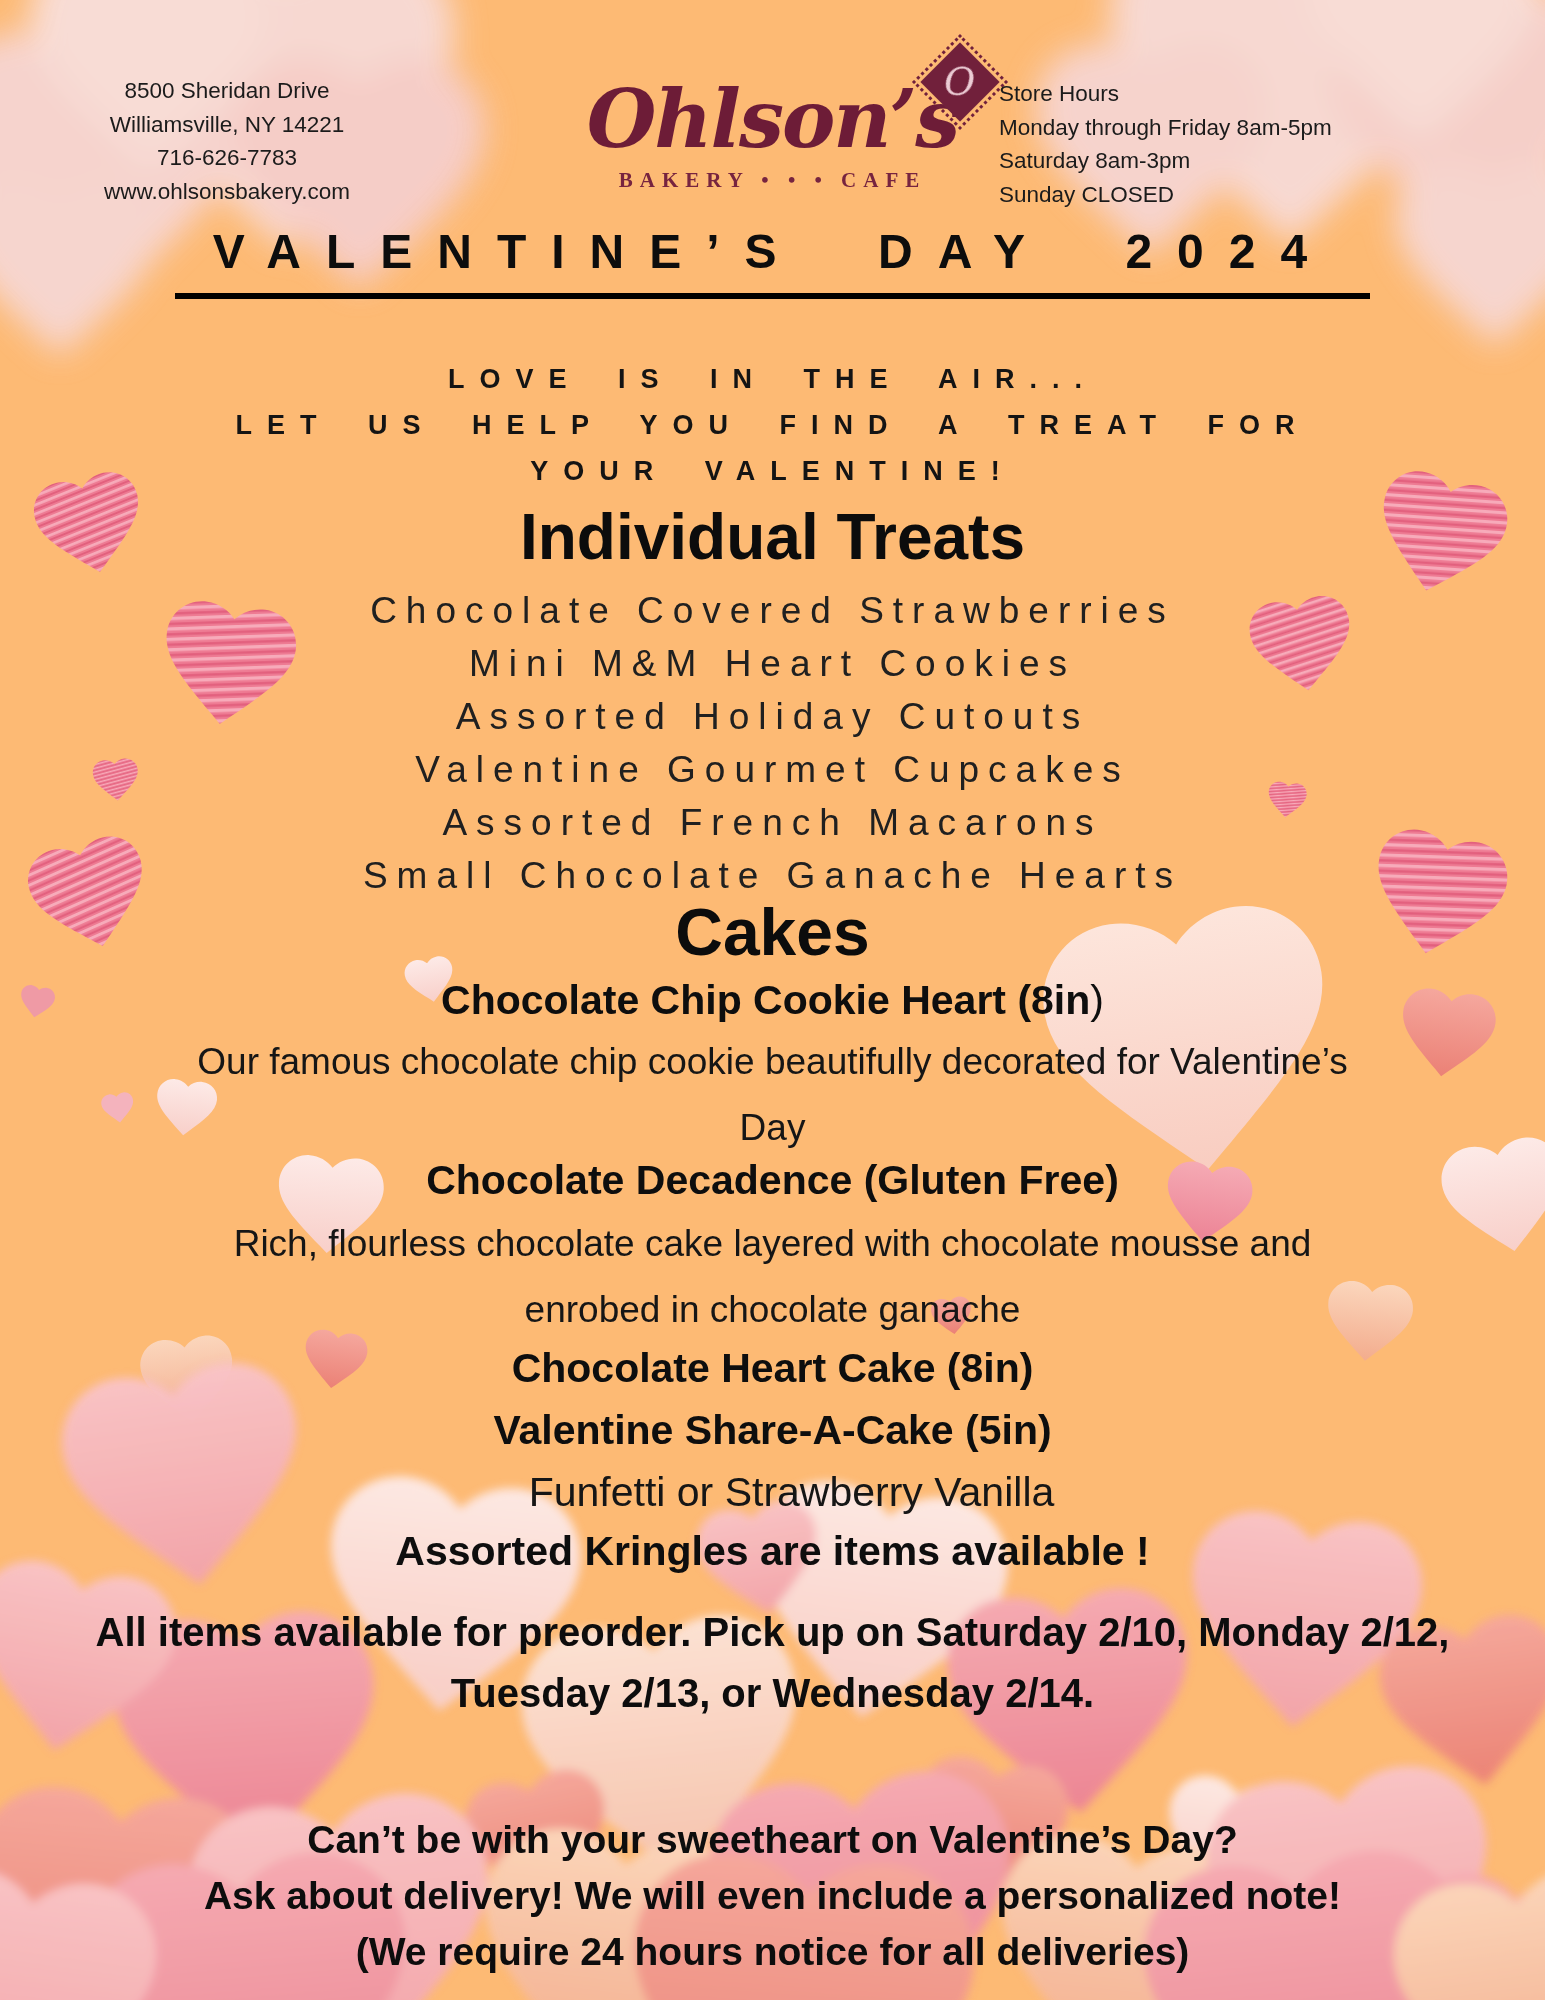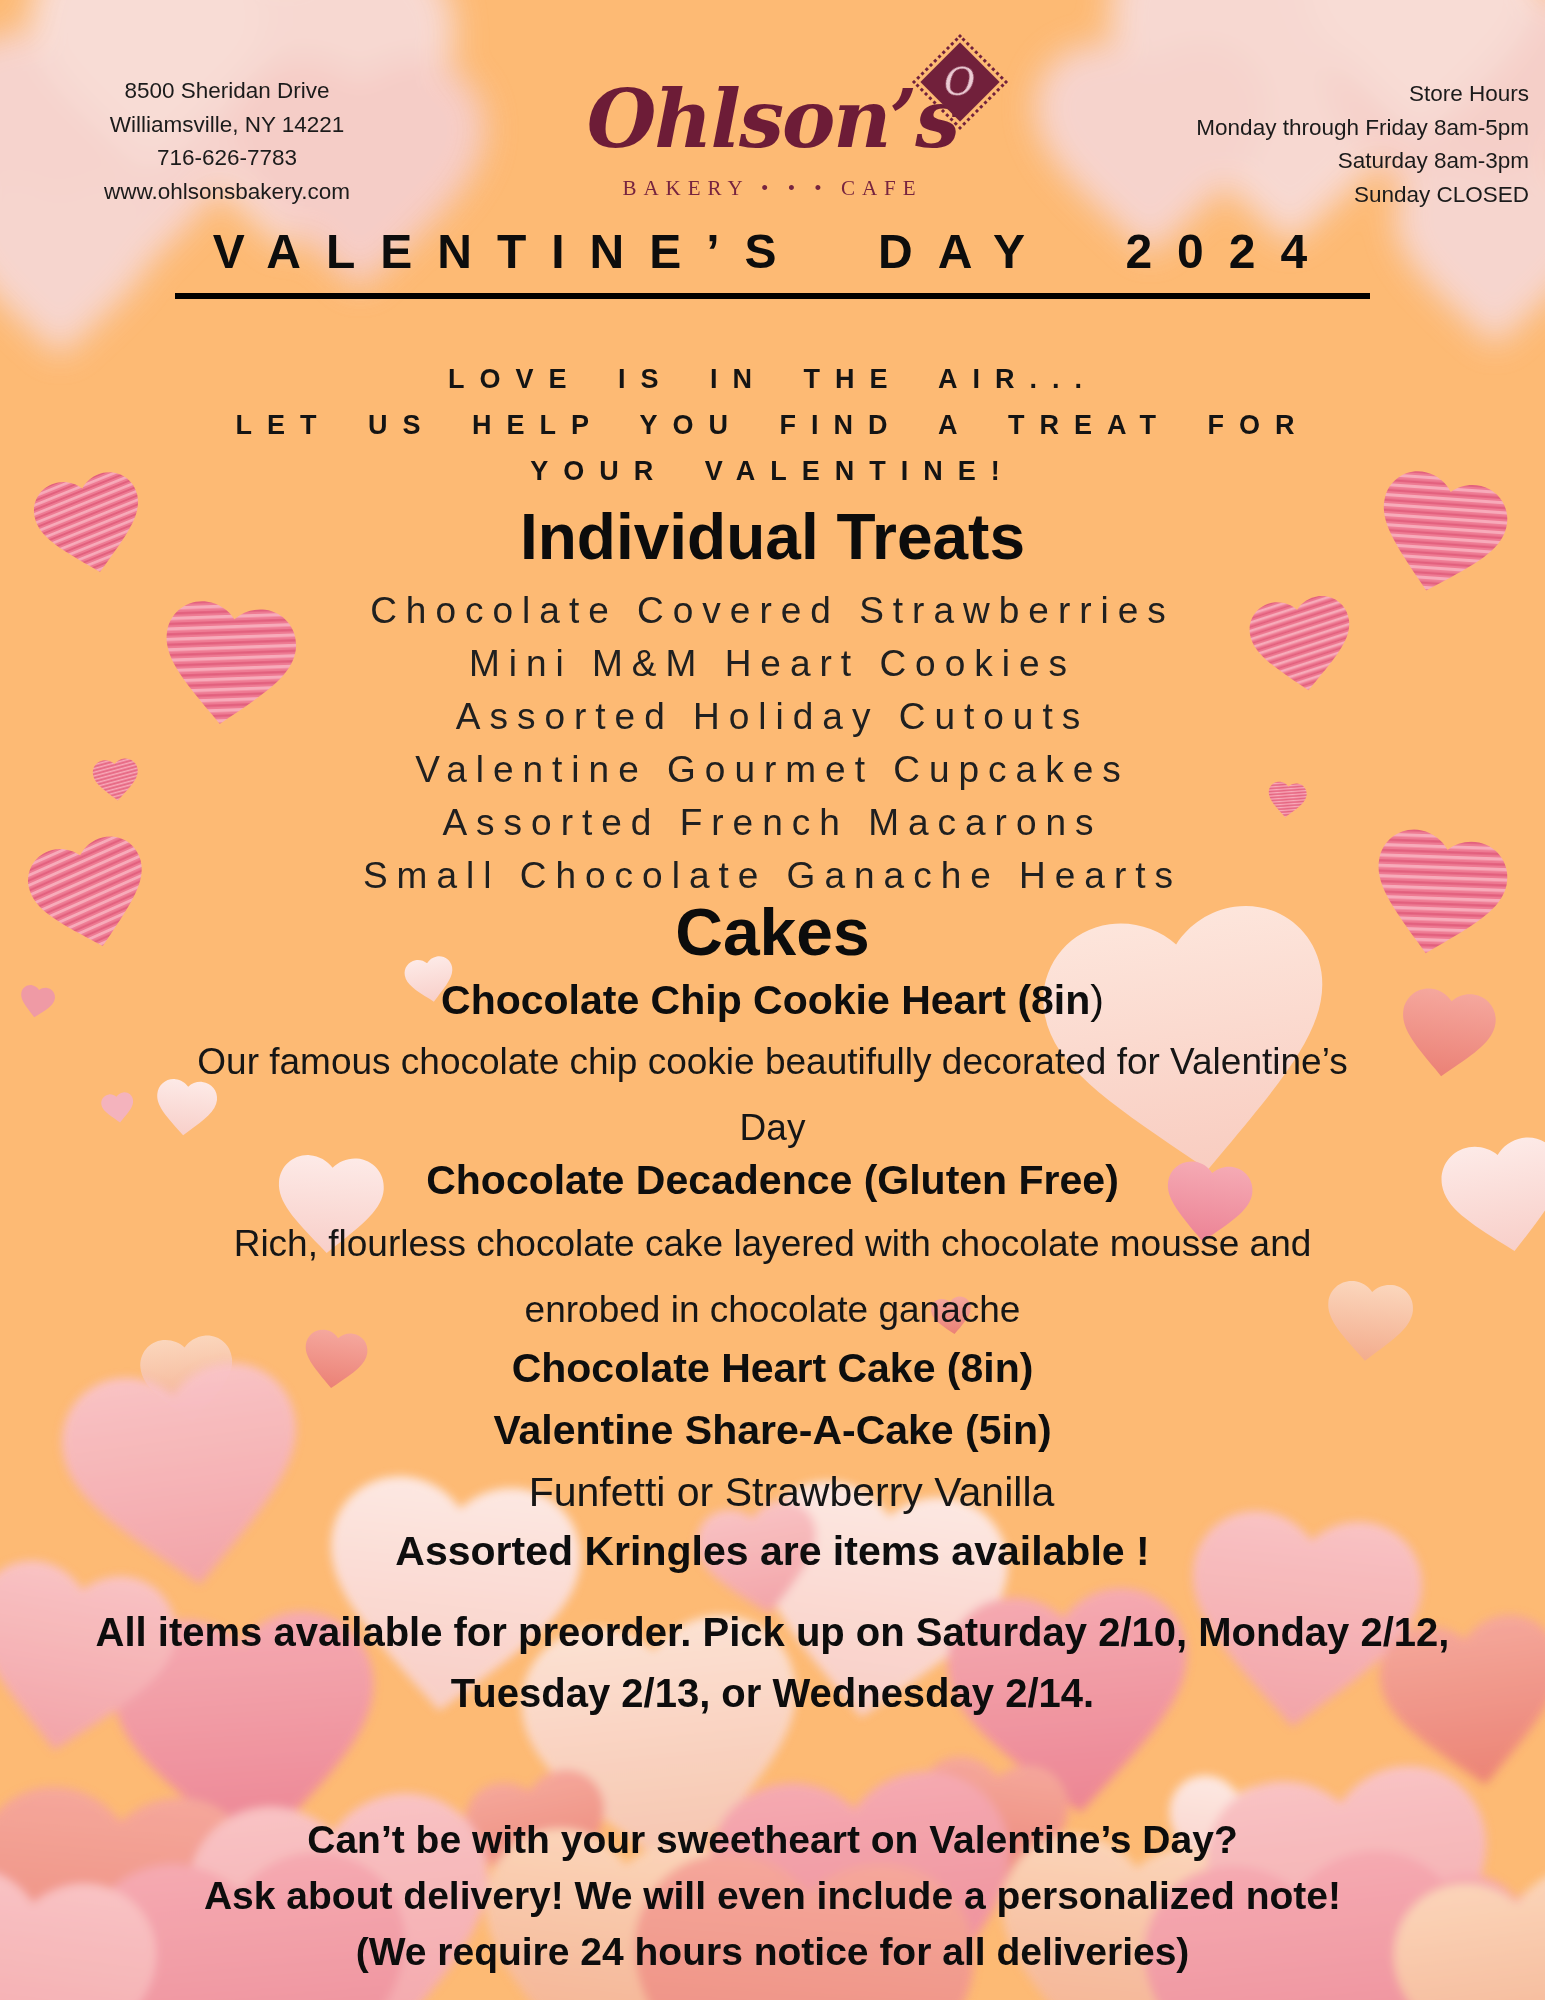--- a/index.html
+++ b/index.html
@@ -6,28 +6,28 @@
   .page{
     position:relative;width:1545px;height:2000px;background:#fdba74;overflow:hidden;
     font-family:"Liberation Sans","DejaVu Sans",sans-serif;color:#111;
   }
   .bg{position:absolute;left:0;top:0;z-index:0;}
   .layer{position:absolute;left:0;width:100%;text-align:center;z-index:2;}
 
   
   .contact{position:absolute;left:42px;top:74px;width:370px;text-align:center;
     font-size:22.5px;line-height:33.5px;color:#1b1b1b;z-index:2;}
-  .hours{position:absolute;right:16px;top:77px;width:530px;text-align:right;
+  .hours{position:absolute;right:16px;top:77px;width:530px;text-align:left;
     font-size:22.5px;line-height:33.5px;color:#1b1b1b;z-index:2;}
   .logo{position:absolute;left:0;top:70px;width:100%;display:flex;justify-content:center;z-index:2;}
   .logo-inner{position:relative;text-align:center;}
   .logo-script{font-family:"DejaVu Serif","Liberation Serif",serif;font-style:italic;font-weight:700;
     font-size:80px;line-height:98px;color:#6d1c37;letter-spacing:-2px;}
-  .logo-tagline{font-family:"Liberation Serif","DejaVu Serif",serif;font-weight:400;font-size:21px;
-    letter-spacing:7px;color:#77243f;margin-top:8px;}
+  .logo-tagline{font-family:"Liberation Serif","DejaVu Serif",serif;font-weight:700;font-size:21px;
+    letter-spacing:7px;color:#77243f;margin-top:0;}
   .diamond{position:absolute;top:-16px;right:-30px;width:56px;height:56px;background:#71203b;
     transform:rotate(45deg);outline:3px dotted #71203b;outline-offset:3px;
     display:flex;align-items:center;justify-content:center;}
   .diamond span{transform:rotate(-45deg);font-family:"DejaVu Serif","Liberation Serif",serif;
     font-style:italic;font-size:38px;line-height:1;color:#ecccd5;}
 
   
   .title-wrap{top:224px;}
   .big-title{display:inline-block;font-size:48px;font-weight:800;letter-spacing:25px;word-spacing:38px;
     padding:0 38px 14px 38px;border-bottom:6px solid #000;white-space:nowrap;color:#0d0d0d;}

